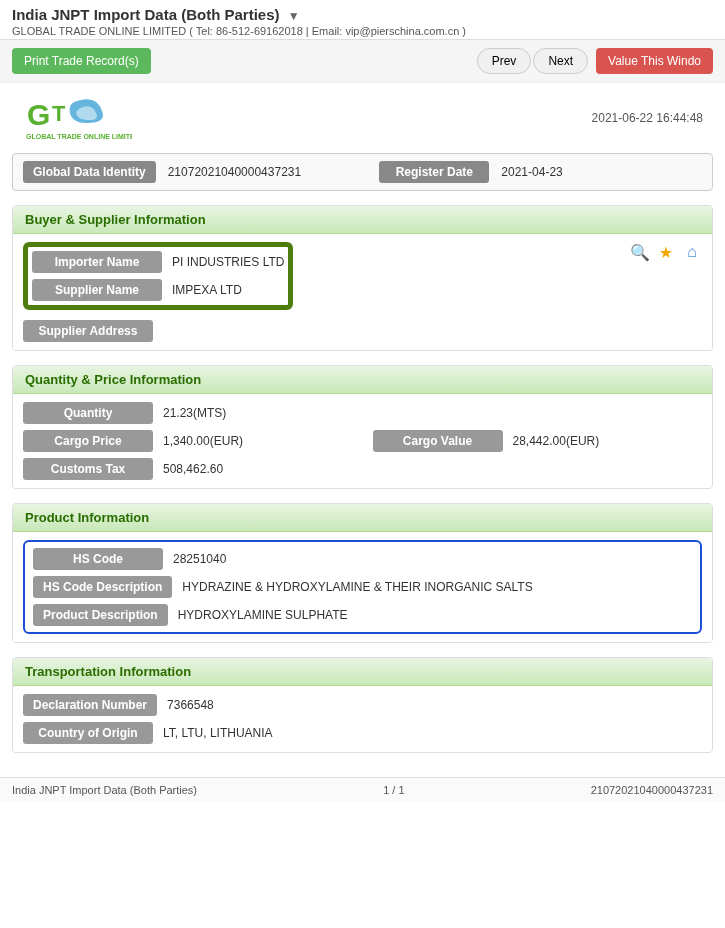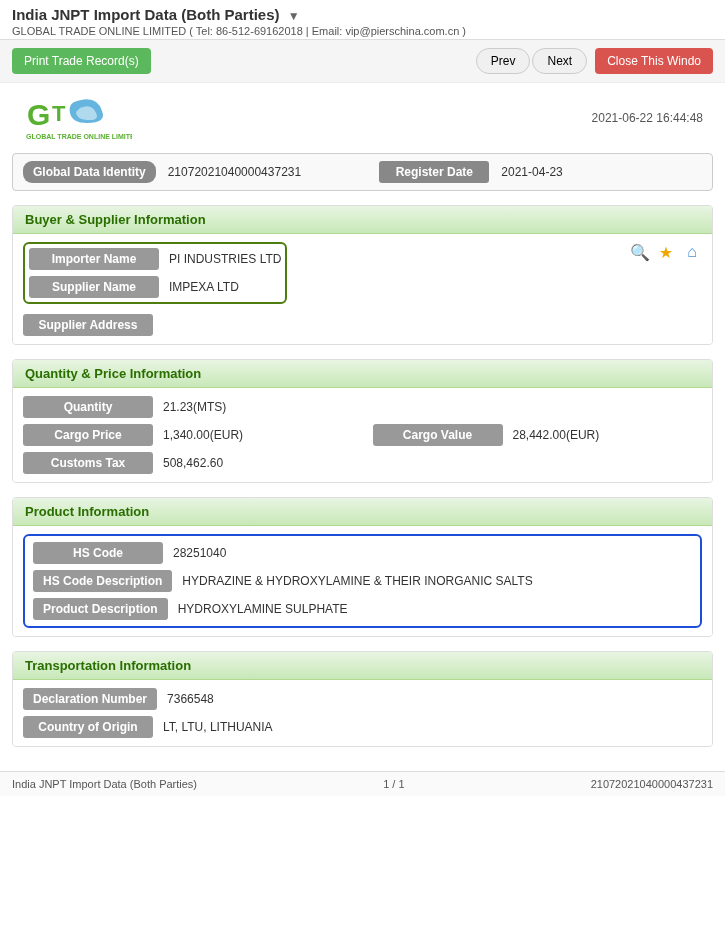--- a/index.html
+++ b/index.html
@@ -103,21 +103,21 @@
       border: 1px solid #ccc;
       border-radius: 4px;
       padding: 7px 10px;
       margin-bottom: 14px;
       background: #f9f9f9;
     }
     .identity-label {
       background: #888;
       color: #fff;
       padding: 4px 10px;
-      border-radius: 9px;
+      border-radius: 3px;
       font-size: 12px;
       font-weight: bold;
       margin-right: 12px;
       min-width: 130px;
       text-align: center;
     }
     .identity-value {
       font-size: 12px;
       color: #333;
       flex: 1;
@@ -174,21 +174,21 @@
       margin-right: 10px;
     }
     .field-value {
       font-size: 12px;
       color: #333;
       flex: 1;
     }
 
     
     .buyer-supplier-highlight {
-      border: 2px solid #4d7c0f;
+      border: 5px solid #4d7c0f;
       border-radius: 6px;
       padding: 4px;
       display: inline-block;
       margin-bottom: 4px;
     }
     .buyer-section-body {
       padding: 8px 10px;
       background: #fff;
       position: relative;
     }
@@ -243,21 +243,21 @@
   </div>
   <div class="page-subtitle">GLOBAL TRADE ONLINE LIMITED ( Tel: 86-512-69162018 | Email: vip@pierschina.com.cn )</div>
 </div>
 
 <div class="toolbar">
   <button class="btn-print">Print Trade Record(s)</button>
   <div class="nav-buttons">
     <button class="btn-nav">Prev</button>
     <button class="btn-nav">Next</button>
   </div>
-  <button class="btn-close">Close This Windo</button>
+  <button class="btn-close">Value This Windo</button>
 </div>
 
 <div class="main-content">
 
   <div class="logo-date-row">
     <div class="logo-area">
 
       <svg width="110" height="50" viewBox="0 0 110 50">
 
         <text x="5" y="32" font-size="30" font-weight="900" fill="#5ab031" font-family="Arial">G</text>

